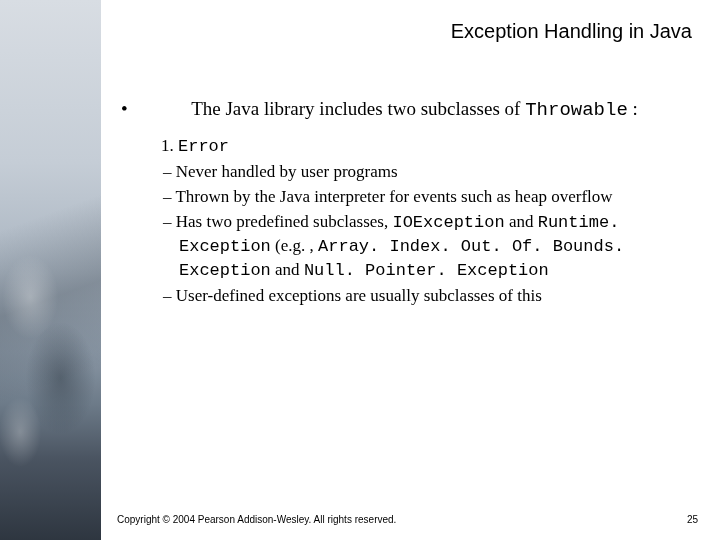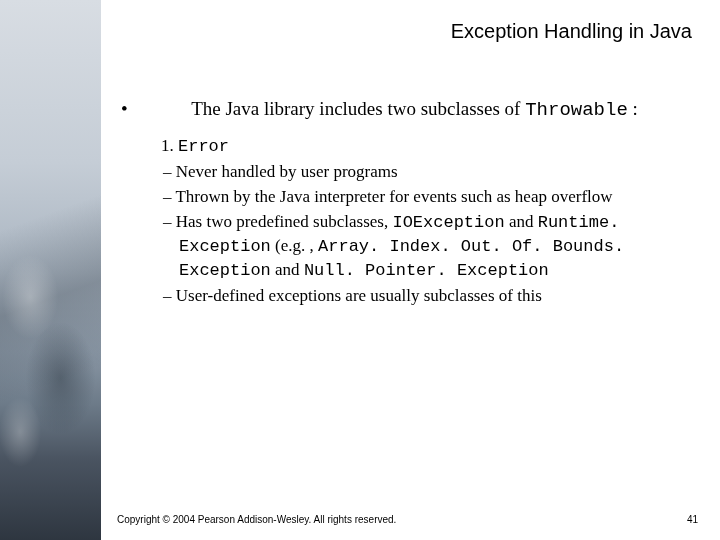--- a/index.html
+++ b/index.html
@@ -115,13 +115,13 @@
   <div class="dash"><span>Never handled by user programs</span></div>
   <div class="dash"><span>Thrown by the Java interpreter for events such as heap overflow</span></div>
 
   <div class="dash">
     <span>Has two predefined subclasses, </span><span class="mono">IOException</span><span> and </span><span class="mono">Runtime. Exception</span><span> (e.g. , </span><span class="mono">Array. Index. Out. Of. Bounds. Exception</span><span> and </span><span class="mono">Null. Pointer. Exception</span>
   </div>
   <div class="dash"><span>User-defined exceptions are usually subclasses of this</span></div>
 </div>
 
 <div class="footer-copy">Copyright © 2004 Pearson Addison-Wesley. All rights reserved.</div>
-<div class="page-num">41</div>
+<div class="page-num">25</div>
 
 </body></html>

